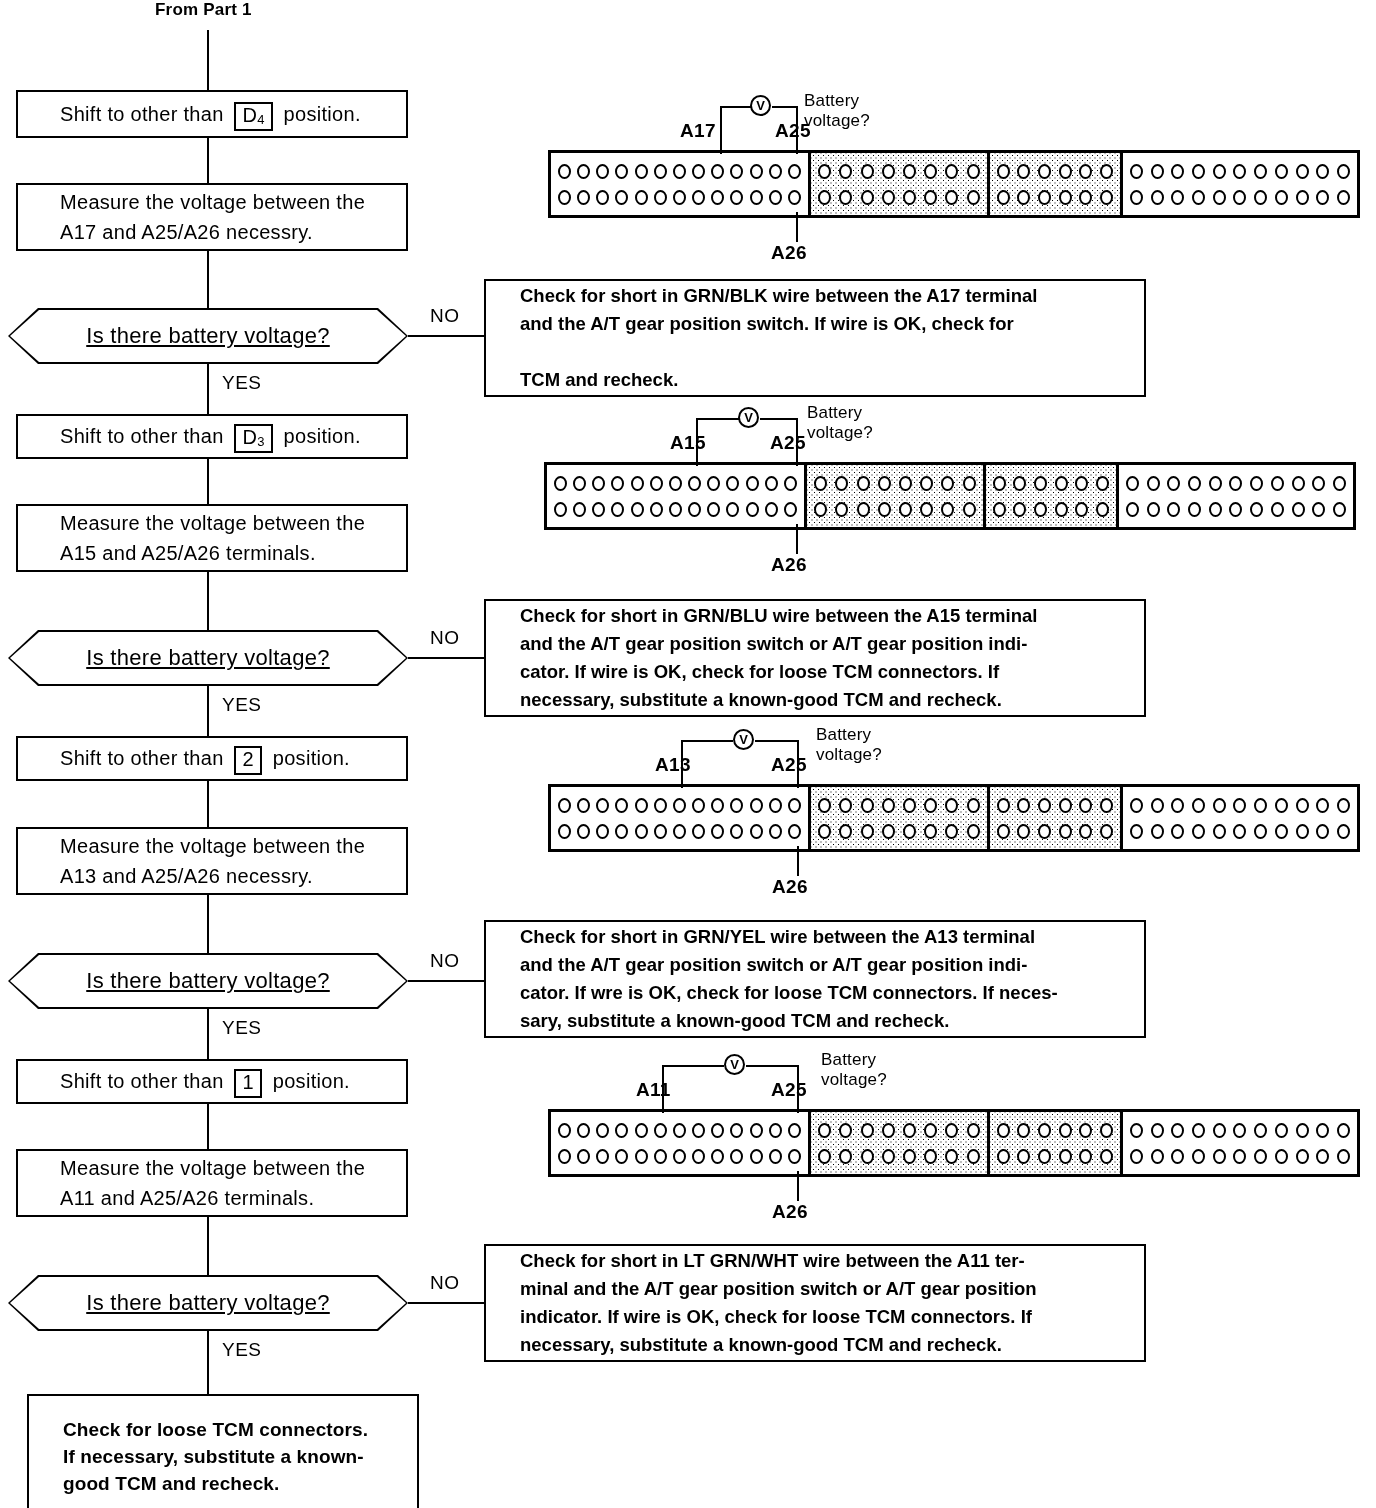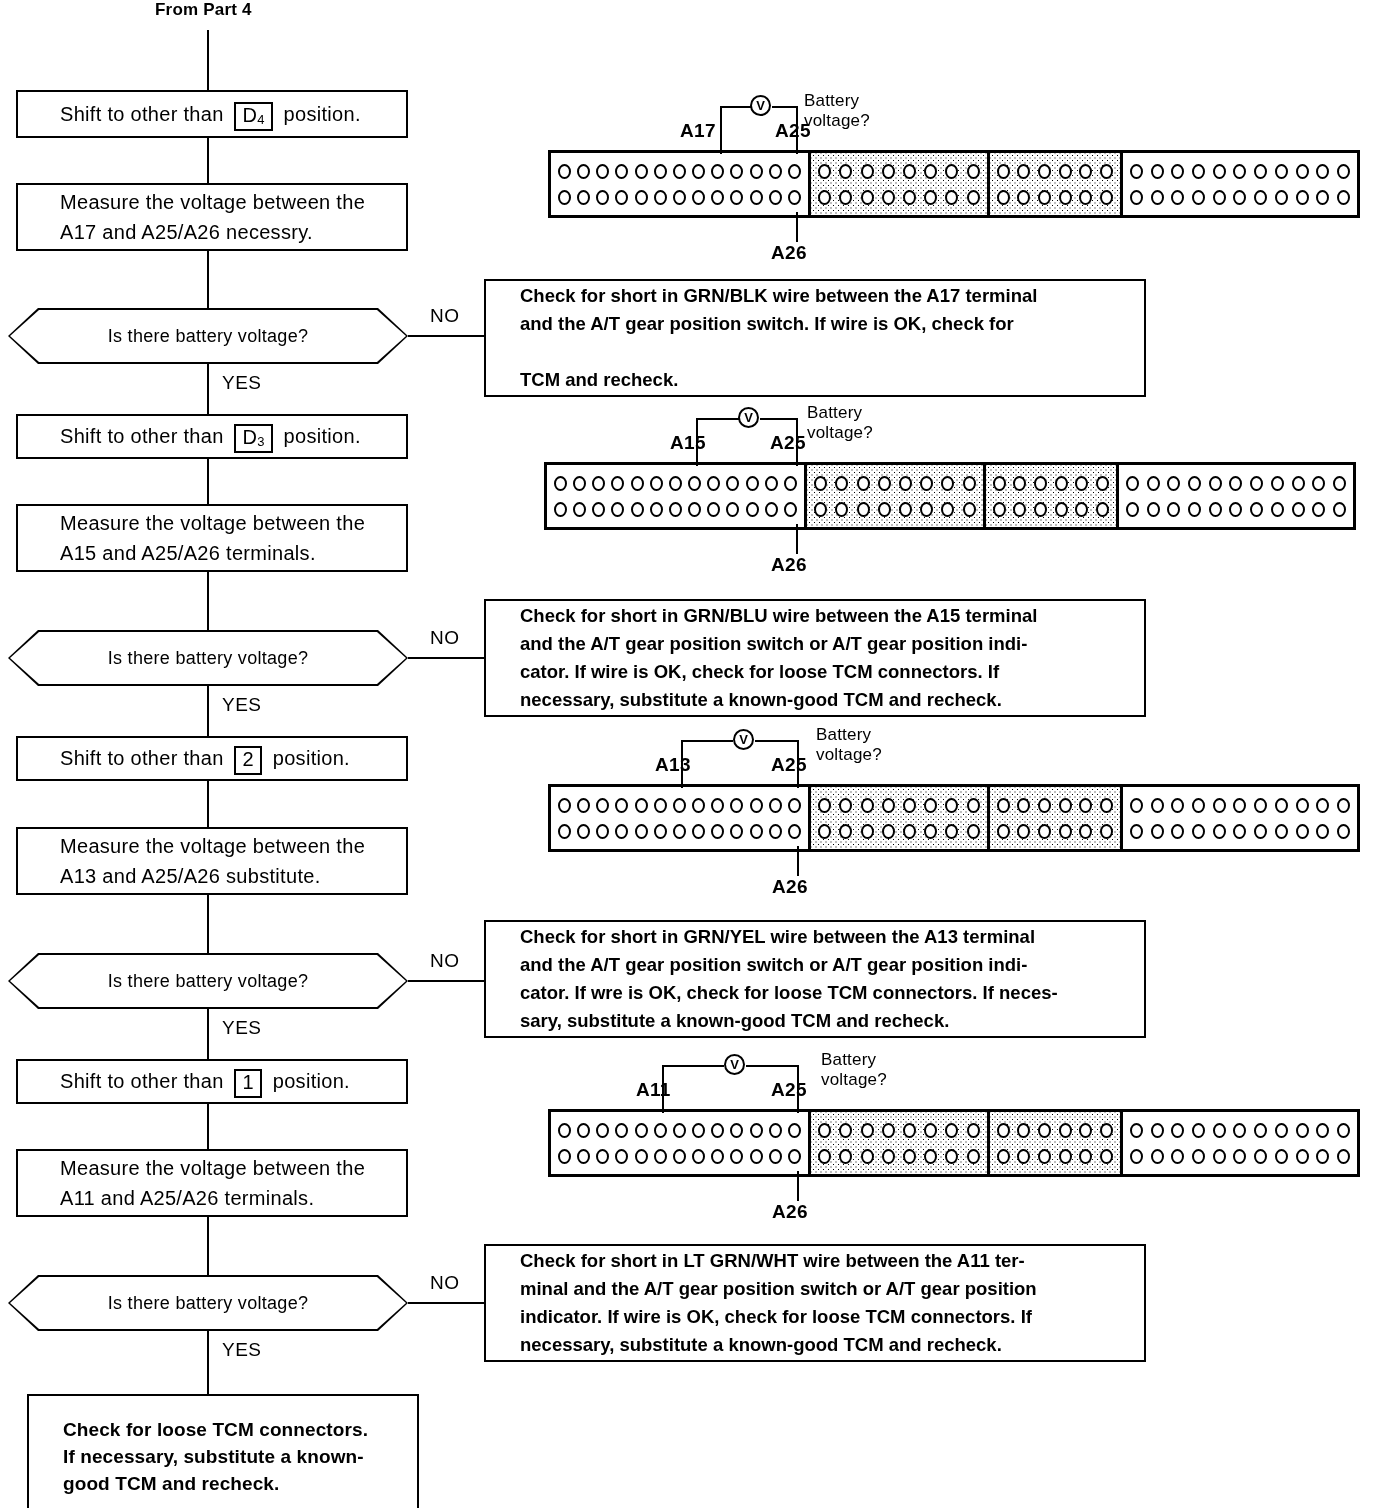--- a/index.html
+++ b/index.html
@@ -44,21 +44,21 @@
     -webkit-clip-path:polygon(0% 50%, 30px 0%, calc(100% - 30px) 0%, 100% 50%, calc(100% - 30px) 100%, 30px 100%);
     clip-path:polygon(0% 50%, 30px 0%, calc(100% - 30px) 0%, 100% 50%, calc(100% - 30px) 100%, 30px 100%);
   }
   .decision .hexfg{
     position:absolute;inset:2px;
     background:#fff;
     -webkit-clip-path:polygon(0% 50%, 29px 0%, calc(100% - 29px) 0%, 100% 50%, calc(100% - 29px) 100%, 29px 100%);
     clip-path:polygon(0% 50%, 29px 0%, calc(100% - 29px) 0%, 100% 50%, calc(100% - 29px) 100%, 29px 100%);
   }
   .decision .dtxt{
-    position:relative;font-size:18px;letter-spacing:.3px;
+    position:relative;font-size:22px;letter-spacing:.3px;text-decoration:underline;
   }
   .branchlbl{position:absolute;font-size:19px;letter-spacing:.5px;}
 
   .resultbox{
     position:absolute;border:2px solid #000;background:#fff;box-sizing:border-box;
     display:flex;align-items:center;
   }
   .resultbox .rtxt{
     font-size:19px;font-weight:bold;line-height:27px;letter-spacing:.1px;
     padding-left:34px;padding-right:14px;
@@ -108,21 +108,21 @@
   .bvlabel{position:absolute;font-size:17px;font-weight:normal;letter-spacing:.2px;}
   .meter{
     position:absolute;width:21px;height:21px;border:2px solid #000;border-radius:50%;
     background:#fff;display:flex;align-items:center;justify-content:center;
     font-size:13px;font-weight:bold;line-height:1;box-sizing:border-box;
   }
 </style>
 </head>
 <body>
 
-<div class="from-part">From Part 4</div>
+<div class="from-part">From Part 1</div>
 <div class="vline" style="left:207px;top:30px;height:60px;"></div>
 
 <div class="procbox left" style="left:16px;top:90px;width:392px;height:48px;">
   <div class="ptxt">
     <span>Shift to other than</span>
     <span class="gearkey"><span>D</span><sub>4</sub></span>
     <span>position.</span>
   </div>
 </div>
 <div class="vline" style="left:207px;top:138px;height:45px;"></div>
@@ -423,21 +423,21 @@
   <div class="ptxt">
     <span>Shift to other than</span>
     <span class="gearkey"><span>2</span><sub></sub></span>
     <span>position.</span>
   </div>
 </div>
 <div class="vline" style="left:207px;top:781px;height:46px;"></div>
 <div class="procbox left" style="left:16px;top:827px;width:392px;height:68px;">
   <div class="ptxt">
     <span>Measure the voltage between the</span><br>
-    <span>A13 and A25/A26 substitute.</span>
+    <span>A13 and A25/A26 necessry.</span>
   </div>
 </div>
 <div class="vline" style="left:207px;top:895px;height:58px;"></div>
 <div class="decision" style="left:8px;top:953px;width:400px;height:56px;">
   <div class="hexbg"></div>
     <div class="hexfg"></div>
   <div class="dtxt">Is there battery voltage?</div>
 </div>
 <div class="leadh" style="left:408px;top:980px;width:76px;"></div>
 <div class="branchlbl" style="left:430px;top:950px;">NO</div>

